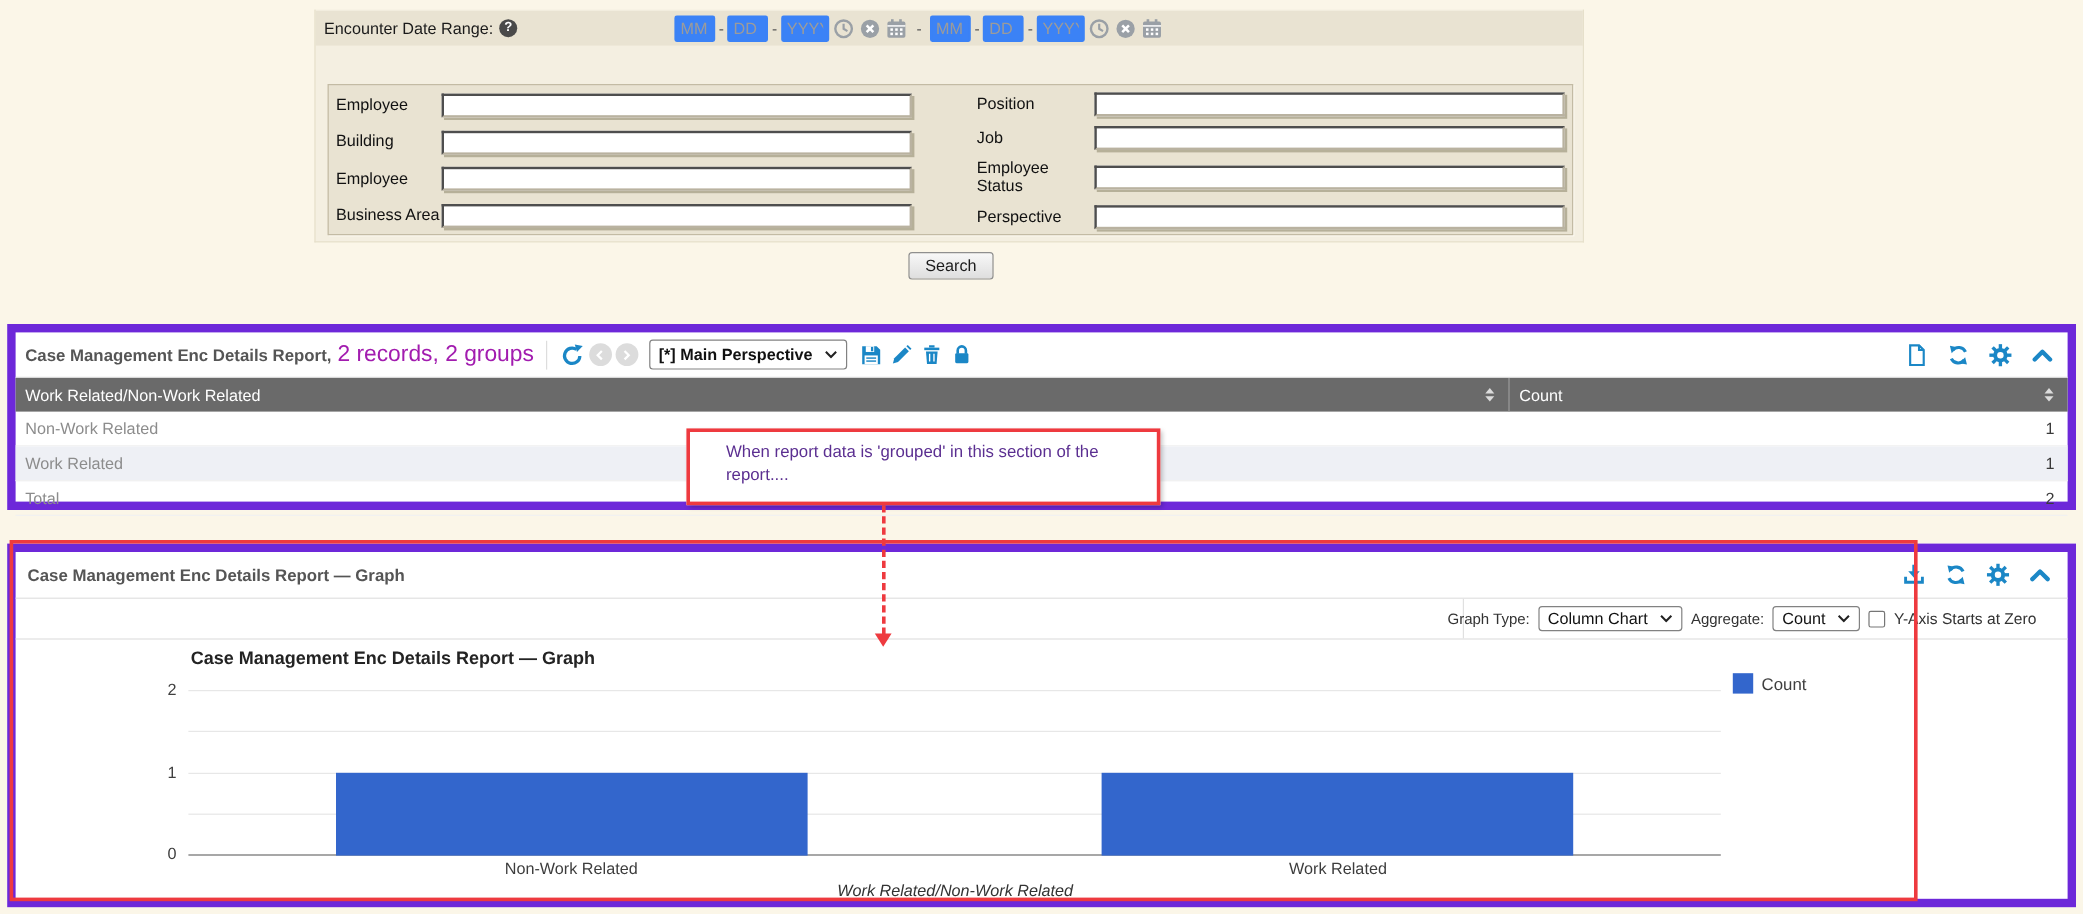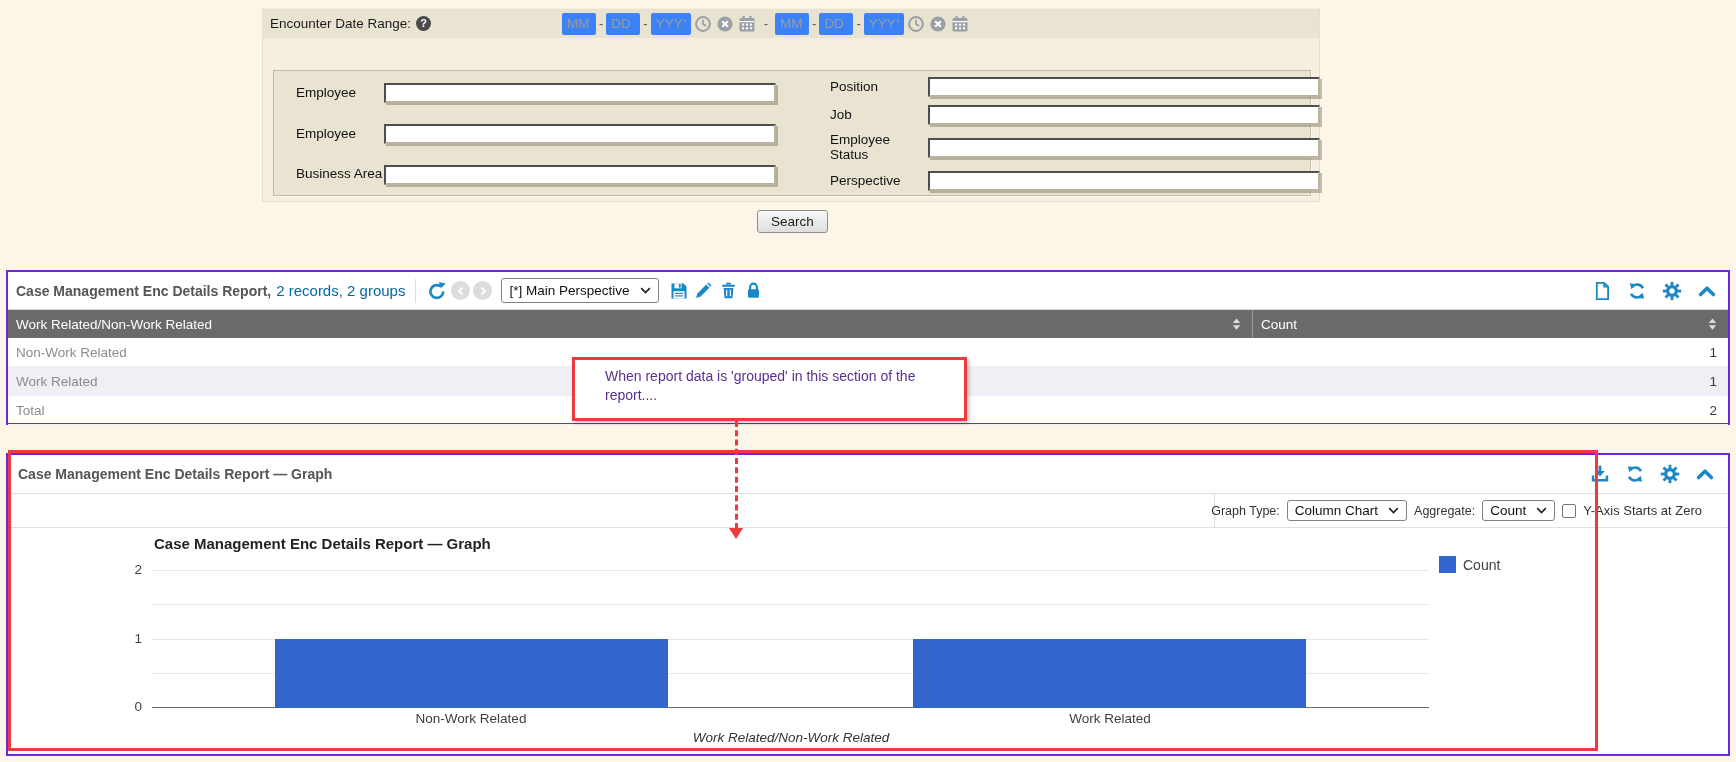--- a/index.html
+++ b/index.html
@@ -16,38 +16,38 @@
   .help-icon{display:inline-block;width:15px;height:15px;border-radius:50%;background:#4a4a4a;color:#fff;font-size:11px;font-weight:bold;text-align:center;line-height:15px;margin-left:5px;cursor:pointer;}
   .date-group{position:absolute;left:299px;top:0;height:29px;display:flex;align-items:center;gap:3px;}
   .dt{height:22px;border:2px solid #3b82f6;border-radius:2px;background:#3b82f6;font-size:13.5px;color:#222;padding:0 3px;}
   .dt::placeholder{color:#9b9b9b;}
   .dt.mm,.dt.dd{width:34px;}
   .dt.yy{width:40px;}
   .dsep{color:#555;font-size:13px;}
   .dsep.big{margin:0 4px;}
   .dicon{width:19px;height:19px;display:inline-flex;align-items:center;justify-content:center;cursor:pointer;}
   .fields-box{position:absolute;left:10px;top:62px;width:1038px;height:126px;background:#e9e3d2;border:1px solid #c3bba4;box-shadow:1px 1px 0 #fdfaf1;}
-  .fcol{position:absolute;top:2px;height:122px;display:flex;flex-direction:column;justify-content:space-around;margin-left:16px;}
+  .fcol{position:absolute;top:2px;height:122px;display:flex;flex-direction:column;justify-content:space-around;}
   .fcol.left{left:6px;width:486px;}
   .fcol.right{left:540px;width:492px;}
   .frow{display:flex;align-items:center;}
   .flabel{font-size:13.5px;color:#111;width:88px;flex:none;line-height:1.1;}
   .fcol.right .flabel{width:98px;}
   .finput{width:392px;height:20px;border:2px solid;border-color:#4e4e4e #b9b2a0 #b9b2a0 #4e4e4e;background:#fff;box-shadow:2px 2px 0 rgba(90,80,50,.35);font-size:13px;padding:0 4px;}
   .search-btn{position:absolute;left:757px;top:210px;font-size:13.5px;color:#1a1a1a;background:linear-gradient(#f8f8f8,#dedede);border:1px solid #8f8f8f;border-radius:3px;padding:3px 13px;cursor:pointer;}
 
   
-  .panel{position:absolute;left:6px;width:1724px;background:#fff;border:2px solid #6d28d9;}
+  .panel{position:absolute;left:6px;width:1724px;background:#fff;border:7px solid #6d28d9;}
   .table-panel{top:270px;height:155px;}
   .toolbar{display:flex;align-items:center;height:38px;padding:0 8px;border-bottom:1px solid #d8d8d8;}
   .tp-title{font-weight:bold;font-size:14px;color:#555;white-space:nowrap;}
-  .tp-sub{font-size:15px;color:#0369a1;margin-left:5px;white-space:nowrap;}
+  .tp-sub{font-size:19px;color:#a21caf;margin-left:5px;white-space:nowrap;}
   .vsep{width:1px;height:24px;background:#ddd;margin:0 10px;}
   .icon-btn{width:22px;height:22px;display:inline-flex;align-items:center;justify-content:center;cursor:pointer;flex:none;}
-  .tool-group{display:flex;align-items:center;gap:3px;}
+  .tool-group{display:flex;align-items:center;gap:3px;font-weight:bold;}
   .nav-circle{width:19px;height:19px;border-radius:50%;background:#dcdcdc;display:inline-flex;align-items:center;justify-content:center;cursor:pointer;flex:none;}
   .fake-select{display:inline-flex;align-items:center;gap:10px;background:#fff;border:1px solid #828282;border-radius:3px;padding:2px 7px;font-size:13.5px;color:#111;cursor:pointer;white-space:nowrap;}
   .fake-select.persp{margin:0 6px;height:25px;}
   .right-icons{margin-left:auto;display:flex;align-items:center;gap:13px;padding-right:2px;}
   .thead{display:flex;height:28px;background:#6a6a6a;color:#fff;font-size:13.5px;}
   .th{display:flex;align-items:center;padding-left:8px;position:relative;}
   .th.c1{width:1244px;flex:none;}
   .th.c2{flex:1;border-left:1px solid #9b9b9b;}
   .sort{margin-left:auto;margin-right:8px;display:inline-flex;}
   .trow{display:flex;height:29px;font-size:13.5px;align-items:center;border-bottom:1px solid #f1f1f1;}
@@ -160,20 +160,24 @@
         </span>
       </div>
     </div>
     <div class="fields-box">
       <div class="fcol left" id="left-fields">
           <div class="frow">
             <label class="flabel">Employee</label>
             <input class="finput" type="text" style="">
           </div>
           <div class="frow">
+            <label class="flabel">Building</label>
+            <input class="finput" type="text" style="">
+          </div>
+          <div class="frow">
             <label class="flabel">Employee</label>
             <input class="finput" type="text" style="">
           </div>
           <div class="frow">
             <label class="flabel">Business Area</label>
             <input class="finput" type="text" style="">
           </div>
         </div>
       <div class="fcol right" id="right-fields">
           <div class="frow">

